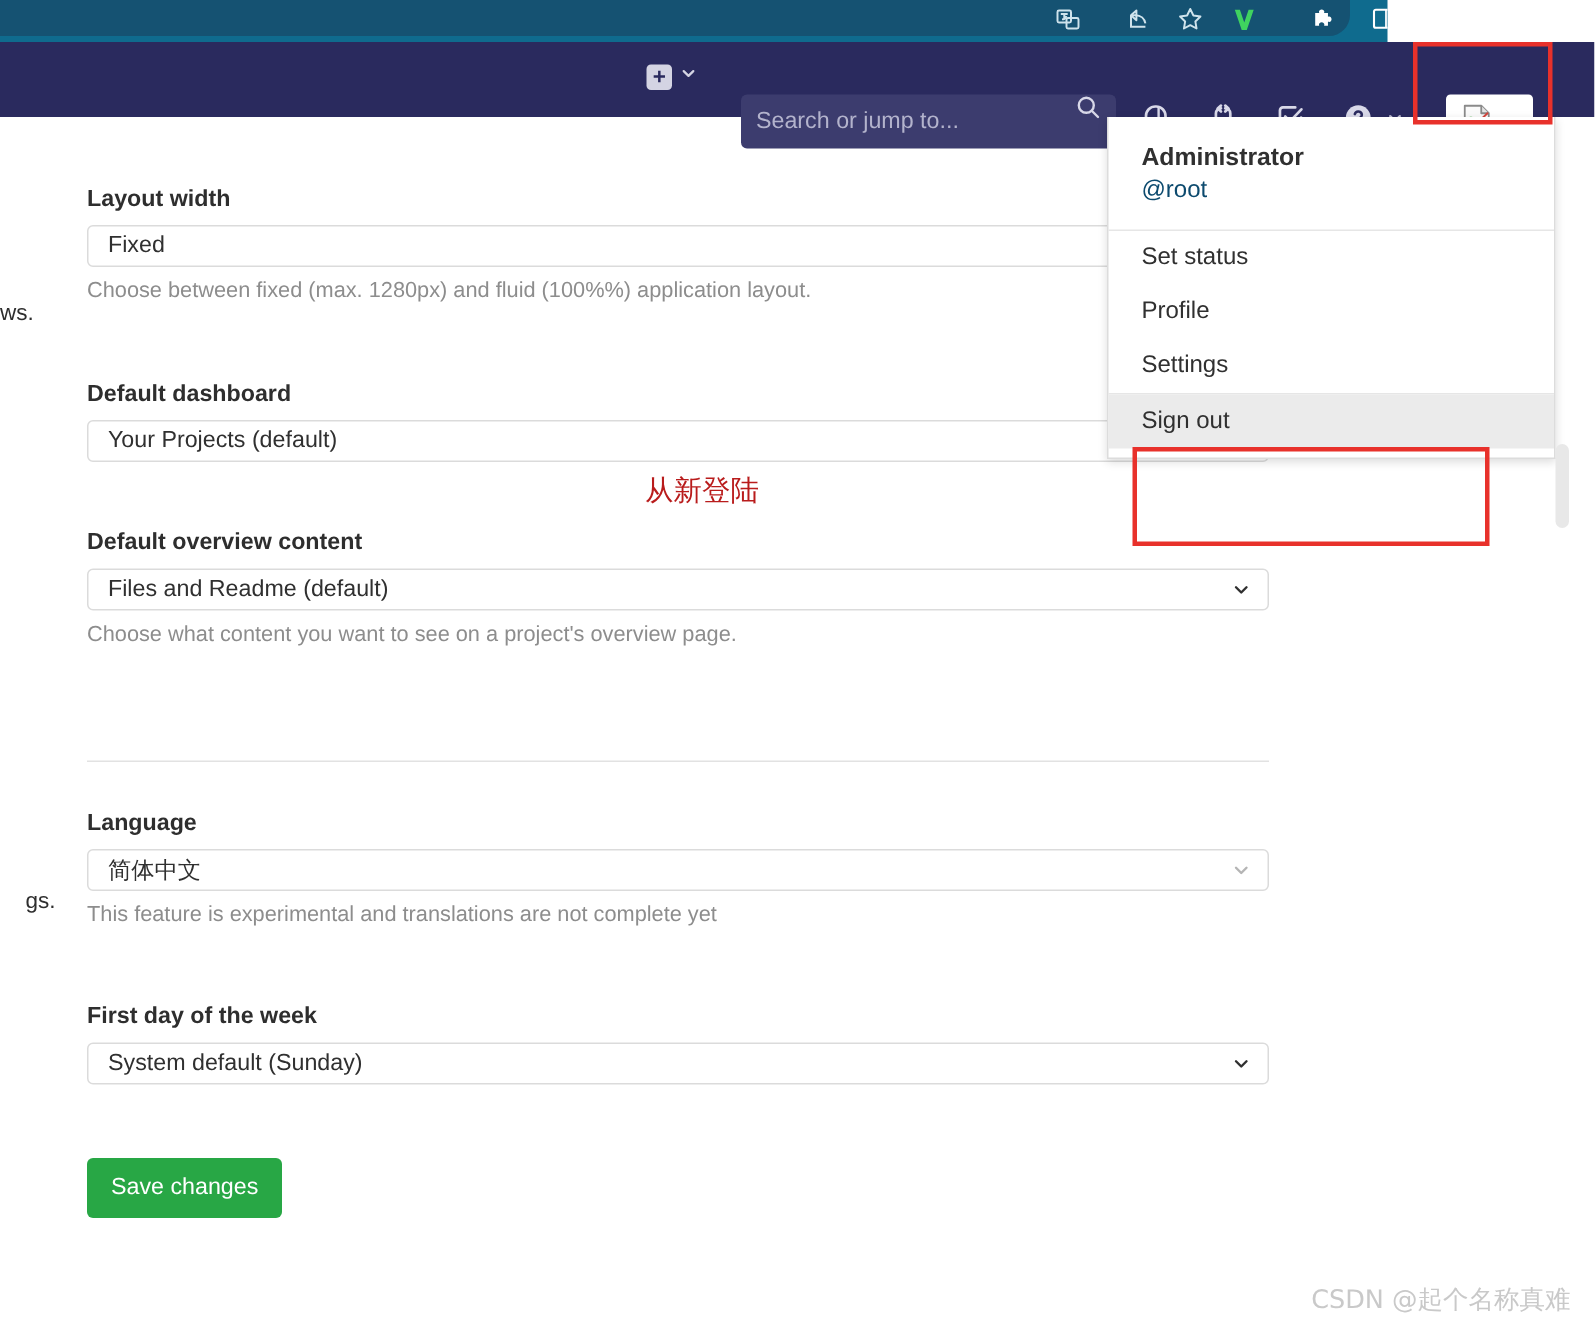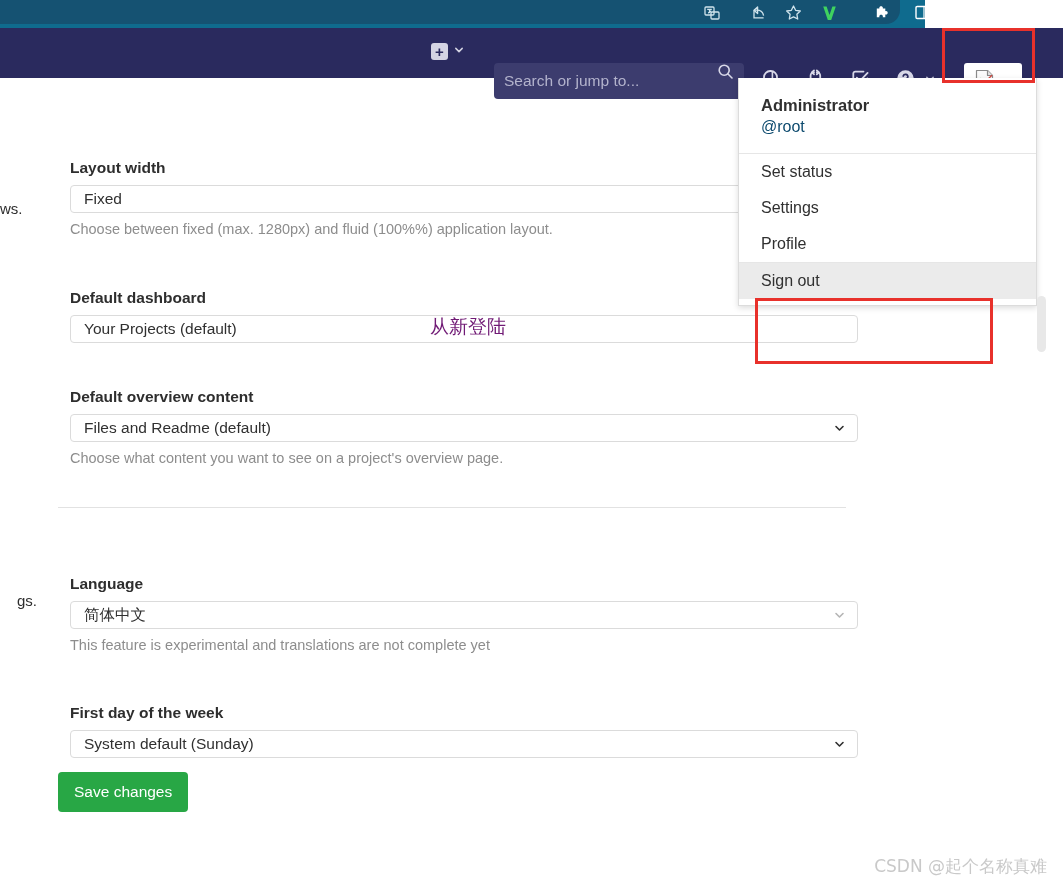--- a/index.html
+++ b/index.html
@@ -225,21 +225,21 @@
   .sel .caret {
     position: absolute;
     right: 11px;
     top: 50%;
     transform: translateY(-50%);
     color: #303030;
     display: flex;
   }
   .sel.muted-caret .caret { color: #b5b5b5; }
 
-  .grp { position: absolute; left: 12px; width: 788px; margin-top: 35px; }
+  .grp { position: absolute; left: 0; width: 788px; }
   .g-layout    { top: 46px; }
   .g-dashboard { top: 176px; }
   .g-overview  { top: 275px; }
   .g-language  { top: 462px; }
   .g-firstday  { top: 591px; }
 
   .divider {
     position: absolute;
     left: 0; top: 429px;
     width: 788px;
@@ -256,21 +256,21 @@
     border-radius: 4px;
     font-family: inherit;
     font-size: 15.5px;
     padding: 11px 16px;
     cursor: pointer;
   }
 
   .cn-note {
     position: absolute;
     left: 430px; top: 236px;
-    color: #701a75;
+    color: #b91c1c;
     font-size: 19px;
     font-family: "DejaVu Sans", sans-serif;
     white-space: nowrap;
   }
 
   
   .user-menu {
     position: absolute;
     left: 738px; top: 78px;
     width: 297px;
@@ -532,21 +532,21 @@
   <div class="watermark">CSDN @起个名称真难</div>
 </div>
 
 <div class="user-menu">
   <div class="um-head">
     <div class="um-name">Administrator</div>
     <div class="um-handle">@root</div>
   </div>
   <div class="um-sep"></div>
   <a class="um-item">Set status</a>
+  <a class="um-item">Profile</a>
   <a class="um-item">Settings</a>
-  <a class="um-item">Profile</a>
   <div class="um-sep"></div>
   <a class="um-item active">Sign out</a>
   <div class="um-scroll"></div>
 </div>
 
 <div class="ann-box ann-avatar"></div>
 <div class="ann-box ann-signout"></div>
 
 </body></html>

